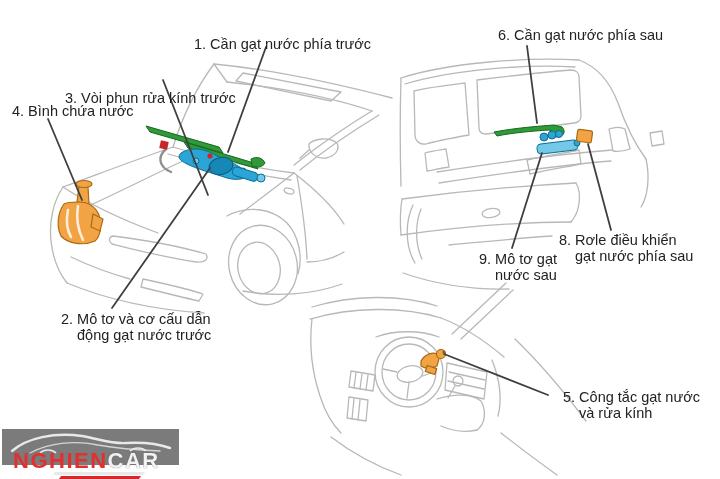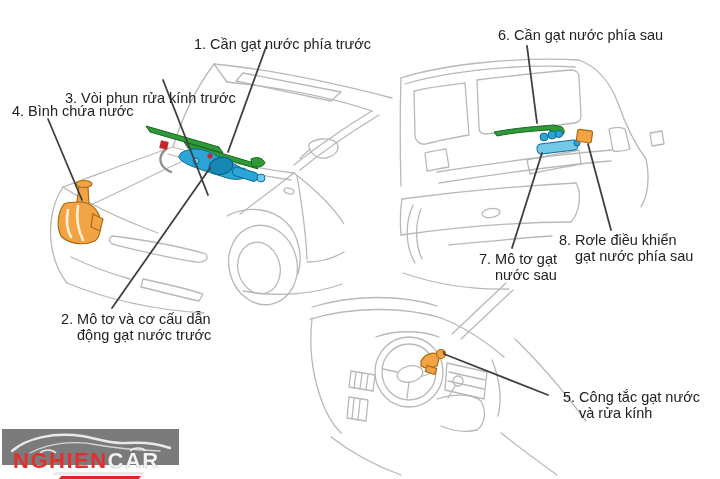--- a/index.html
+++ b/index.html
@@ -195,21 +195,21 @@
     <span>4. Bình chứa nước</span>
   </div>
   <div class="label" style="left:554px;top:389px;margin-left:9px;">
     <span>5. Công tắc gạt nước</span>
     <span class="l2">và rửa kính</span>
   </div>
   <div class="label" style="left:482px;top:27px;margin-left:16px;">
     <span>6. Cần gạt nước phía sau</span>
   </div>
   <div class="label" style="left:479px;top:251px;">
-    <span>7. Mô tơ gạt</span>
+    <span>9. Mô tơ gạt</span>
     <span class="l2">nước sau</span>
   </div>
   <div class="label" style="left:559px;top:232px;">
     <span>8. Rơle điều khiển</span>
     <span class="l2">gạt nước phía sau</span>
   </div>
 
   <div class="logo">
     <svg width="177" height="50" viewBox="0 0 177 50">
       <path d="M10,22 C25,9 52,3 80,7 C97,10 110,15 124,14 C140,13 154,14 168,19" stroke="#e9e9e9" stroke-width="2.4" fill="none" stroke-linecap="round"></path>

